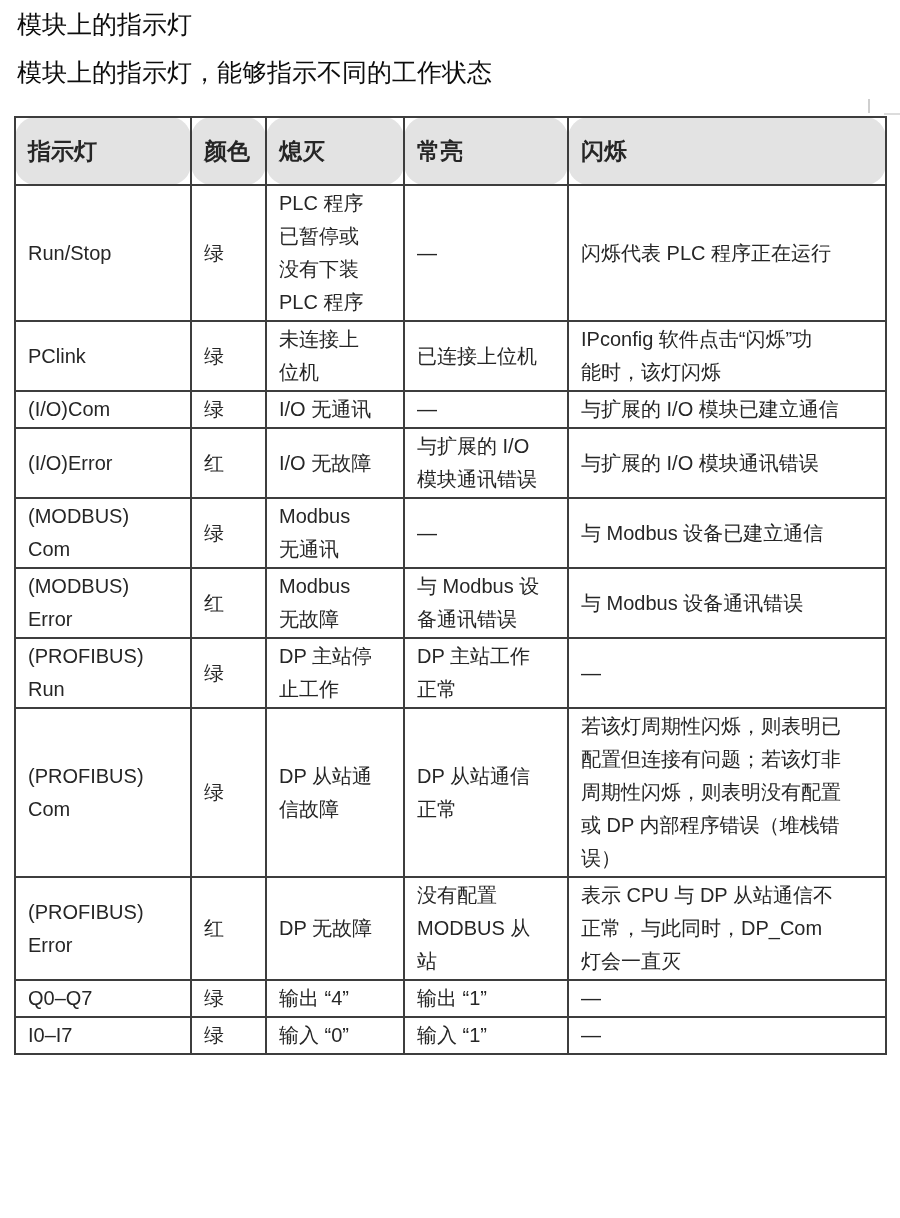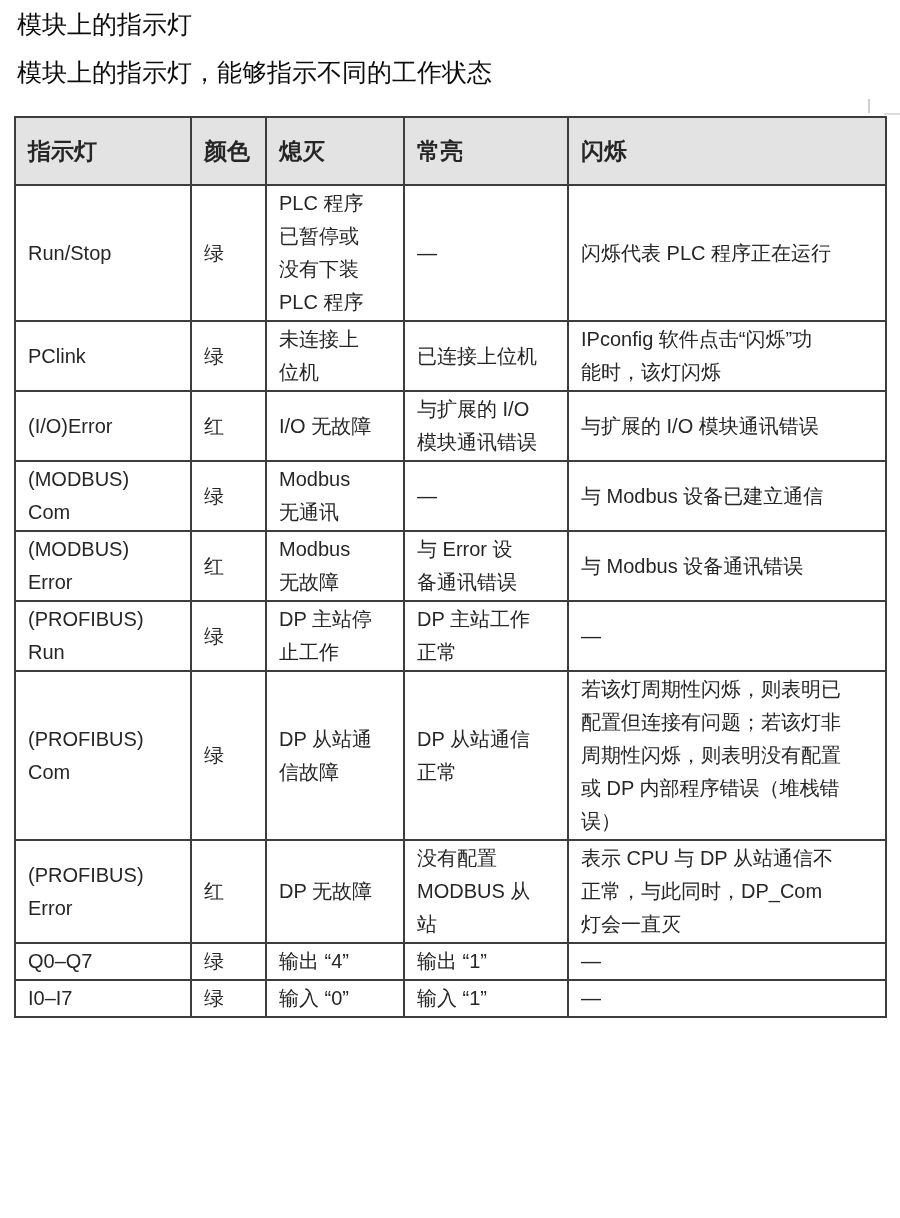--- a/index.html
+++ b/index.html
@@ -33,20 +33,21 @@
   }
   table.ind th {
     background:#e3e3e3;
     text-align:left;
     font-size:23px;
     font-weight:700;
     color:#262626;
     height:68px;
     padding:1px 12px;
     vertical-align:middle;
+    border-radius:21px;
   }
   table.ind td {
     font-size:20px;
     line-height:33px;
     padding:1px 10px 1px 12px;
     vertical-align:middle;
     white-space:pre-line;
     color:#262626;
   }
   .artifact-h {
@@ -96,20 +97,27 @@
         <tr>
           <td>PClink</td>
           <td>绿</td>
           <td>未连接上
 位机</td>
           <td>已连接上位机</td>
           <td>IPconfig 软件点击“闪烁”功
 能时，该灯闪烁</td>
         </tr>
         <tr>
+          <td>(I/O)Com</td>
+          <td>绿</td>
+          <td>I/O 无通讯</td>
+          <td>—</td>
+          <td>与扩展的 I/O 模块已建立通信</td>
+        </tr>
+        <tr>
           <td>(I/O)Error</td>
           <td>红</td>
           <td>I/O 无故障</td>
           <td>与扩展的 I/O
 模块通讯错误</td>
           <td>与扩展的 I/O 模块通讯错误</td>
         </tr>
         <tr>
           <td>(MODBUS)
 Com</td>
@@ -118,21 +126,21 @@
 无通讯</td>
           <td>—</td>
           <td>与 Modbus 设备已建立通信</td>
         </tr>
         <tr>
           <td>(MODBUS)
 Error</td>
           <td>红</td>
           <td>Modbus
 无故障</td>
-          <td>与 Error 设
+          <td>与 Modbus 设
 备通讯错误</td>
           <td>与 Modbus 设备通讯错误</td>
         </tr>
         <tr>
           <td>(PROFIBUS)
 Run</td>
           <td>绿</td>
           <td>DP 主站停
 止工作</td>
           <td>DP 主站工作

